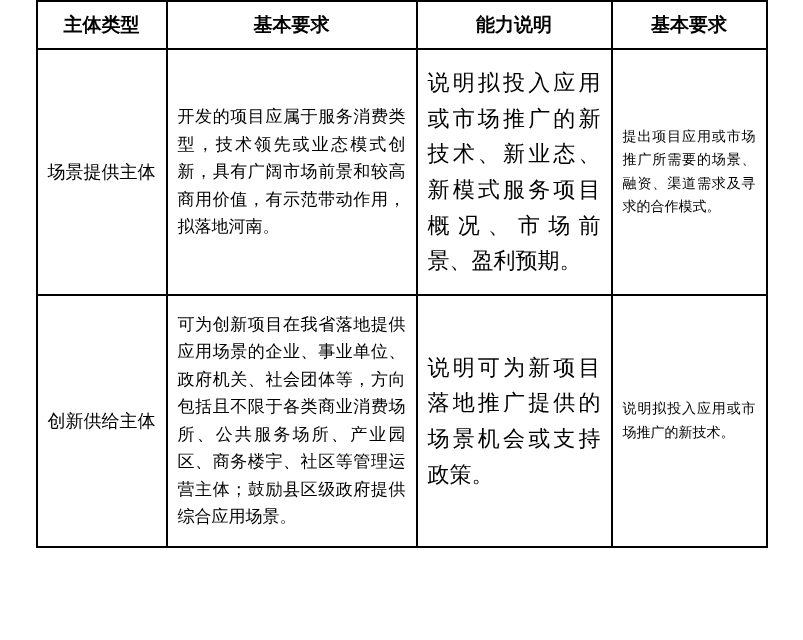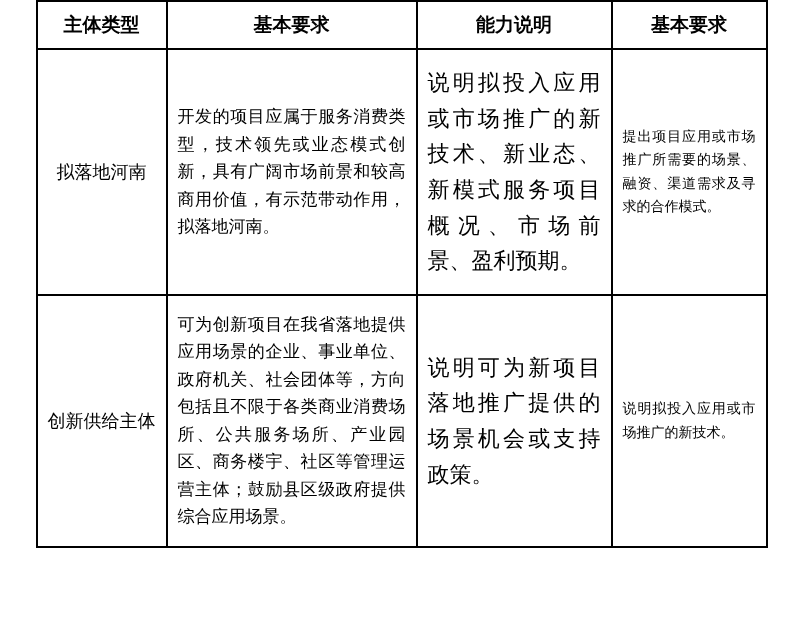--- a/index.html
+++ b/index.html
@@ -97,21 +97,21 @@
     <thead>
       <tr>
         <th>主体类型</th>
         <th>基本要求</th>
         <th>能力说明</th>
         <th>基本要求</th>
       </tr>
     </thead>
     <tbody>
       <tr class="row-1">
-        <td class="cell-type mid">拟落地河南</td>
+        <td class="cell-type mid">场景提供主体</td>
         <td class="cell-body top">开发的项目应属于服务消费类型，技术领先或业态模式创新，具有广阔市场前景和较高商用价值，有示范带动作用，拟落地河南。</td>
         <td class="cell-body narrow top">说明拟投入应用或市场推广的新技术、新业态、新模式服务项目概况、市场前景、盈利预期。</td>
         <td class="cell-body need top">提出项目应用或市场推广所需要的场景、融资、渠道需求及寻求的合作模式。</td>
       </tr>
       <tr class="row-2">
         <td class="cell-type mid">创新供给主体</td>
         <td class="cell-body top">可为创新项目在我省落地提供应用场景的企业、事业单位、政府机关、社会团体等，方向包括且不限于各类商业消费场所、公共服务场所、产业园区、商务楼宇、社区等管理运营主体；鼓励县区级政府提供综合应用场景。</td>
         <td class="cell-body narrow mid">说明可为新项目落地推广提供的场景机会或支持政策。</td>
         <td class="cell-body need mid">说明拟投入应用或市场推广的新技术。</td>
       </tr>

